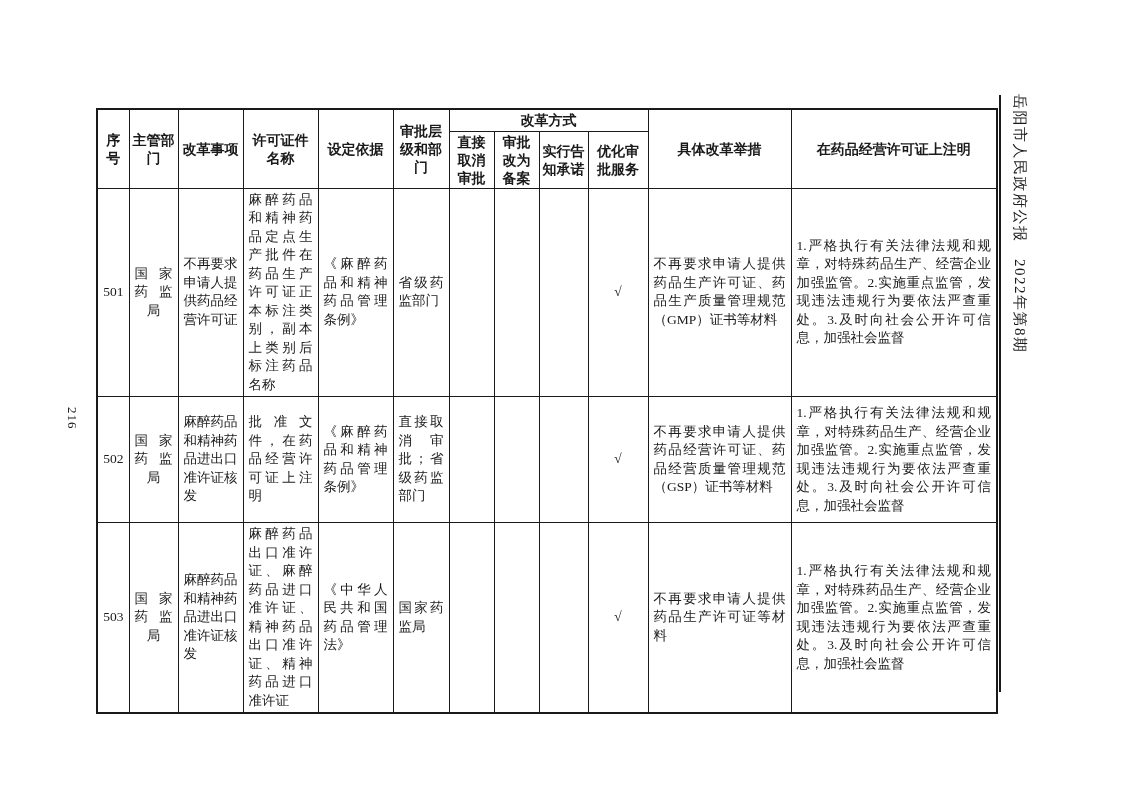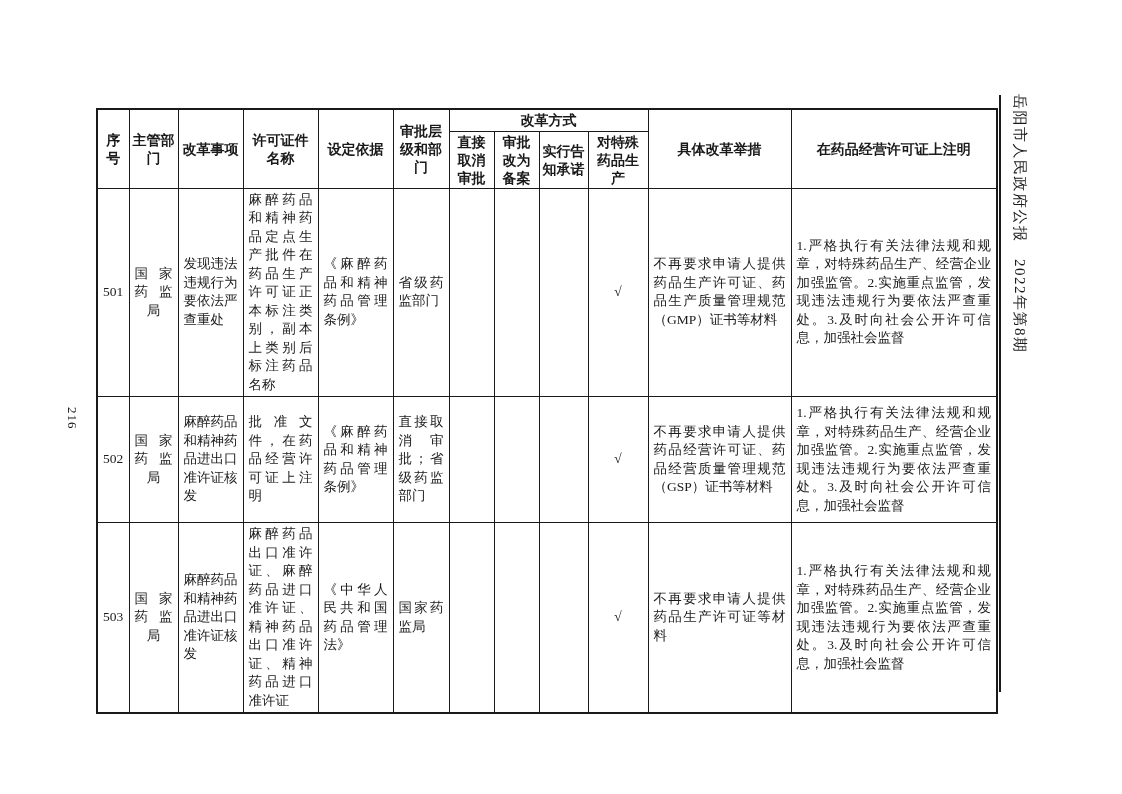--- a/index.html
+++ b/index.html
@@ -45,21 +45,21 @@
     font-size: 13.5px;
     line-height: 18.5px;
     padding: 2px 5px;
   }
   tr.h-top  { height: 22px; }
   tr.h-sub  { height: 55px; }
   tr.row-1  { height: 200px; }
   tr.row-2  { height: 126px; }
   tr.row-3  { height: 178px; }
 
-  td.c  { text-align: left; }
+  td.c  { text-align: right; }
   td.j  { text-align: justify; text-justify: inter-character; }
   td.jc { text-align: justify; text-justify: inter-character; text-align-last: center; }
   td.mark { text-align: center; font-size: 15px; }
 
   
   .page-number {
     position: absolute;
     left: 80px;
     top: 407px;
     transform-origin: 0 0;
@@ -118,28 +118,28 @@
       <th rowspan="2">设定依据</th>
       <th rowspan="2">审批层级和部门</th>
       <th colspan="4">改革方式</th>
       <th rowspan="2">具体改革举措</th>
       <th rowspan="2">在药品经营许可证上注明</th>
     </tr>
     <tr class="h-sub">
       <th>直接取消审批</th>
       <th>审批改为备案</th>
       <th>实行告知承诺</th>
-      <th>对特殊药品生产</th>
+      <th>优化审批服务</th>
     </tr>
   </thead>
   <tbody>
     <tr class="row-1">
       <td class="c">501</td>
       <td class="jc">国家药监局</td>
-      <td class="j">发现违法违规行为要依法严查重处</td>
+      <td class="j">不再要求申请人提供药品经营许可证</td>
       <td class="j">麻醉药品和精神药品定点生产批件在药品生产许可证正本标注类别，副本上类别后标注药品名称</td>
       <td class="j">《麻醉药品和精神药品管理条例》</td>
       <td class="j">省级药监部门</td>
       <td class="mark"></td>
       <td class="mark"></td>
       <td class="mark"></td>
       <td class="mark">√</td>
       <td class="j">不再要求申请人提供药品生产许可证、药品生产质量管理规范（GMP）证书等材料</td>
       <td class="j">1.严格执行有关法律法规和规章，对特殊药品生产、经营企业加强监管。2.实施重点监管，发现违法违规行为要依法严查重处。3.及时向社会公开许可信息，加强社会监督</td>
     </tr>

